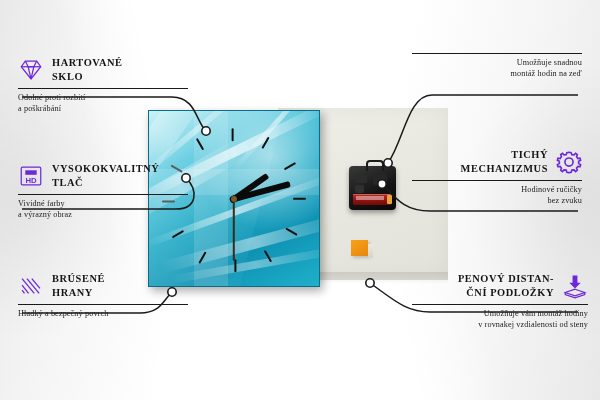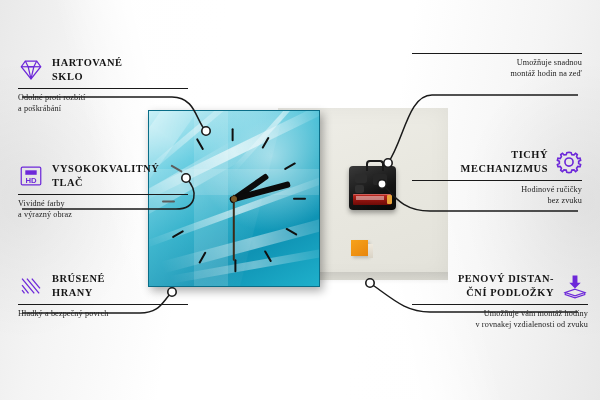--- a/index.html
+++ b/index.html
@@ -292,17 +292,17 @@
         <svg viewBox="0 0 32 32" fill="none" stroke="currentColor" stroke-width="1.5">
           <path d="M13 3 H19 V12 H23 L16 19 L9 12 H13 Z" fill="currentColor" stroke="none"></path>
           <path d="M16 20 L28 24 L16 28 L4 24 Z"></path>
           <path d="M4 24 V26.5 L16 30.5 L28 26.5 V24"></path>
         </svg>
       </span>
     </div>
     <div class="rule"></div>
     <div class="desc">
       <span>Umožňuje vám montáž hodiny</span><br>
-      <span>v rovnakej vzdialenosti od zvuku</span>
+      <span>v rovnakej vzdialenosti od steny</span>
     </div>
   </div>
 
 </div>
 
 </body></html>

